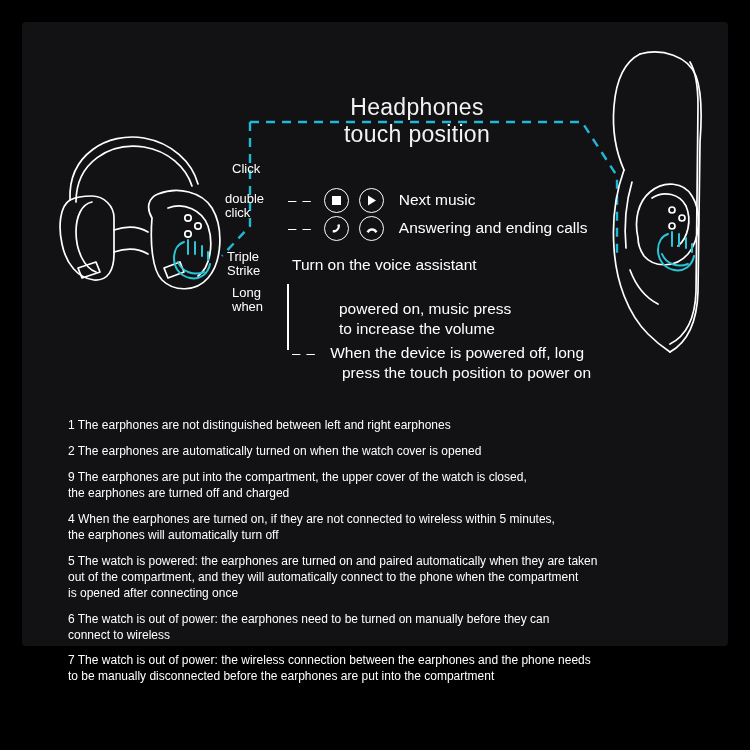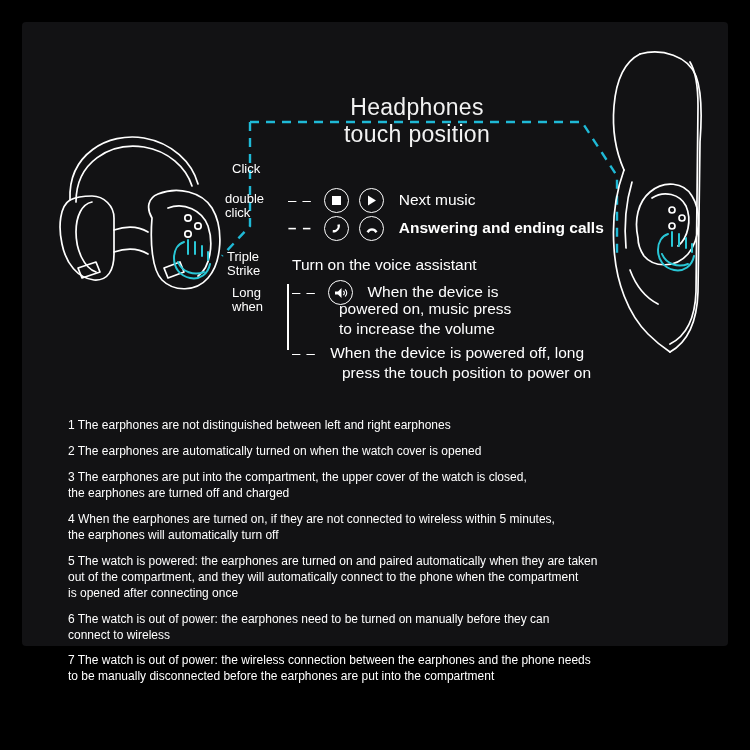--- a/index.html
+++ b/index.html
@@ -192,21 +192,21 @@
         </svg>
     </span>
     <span class="icon-circle" style="margin-left:6px;">
       <svg width="11" height="11" viewBox="0 0 11 11">
           <polygon points="2,0.5 10,5.5 2,10.5" fill="#fff"></polygon>
         </svg>
     </span>
     <span class="txt" style="margin-left:10px;">Next music</span>
   </div>
 
-  <div class="row" style="left:266px; top:194px;font-weight:bold;">
+  <div class="row" style="left:266px; top:194px;">
     <span class="dash">–  –</span>
     <span class="icon-circle" style="margin-left:8px;">
       <svg width="14" height="12" viewBox="0 0 14 12">
           <path d="M1.5 7 C4 3.5 10 3.5 12.5 7 L10.5 8.5 L9 6.8 C7.7 6.2 6.3 6.2 5 6.8 L3.5 8.5 Z" fill="#fff" transform="rotate(130 7 6)"></path>
         </svg>
     </span>
     <span class="icon-circle" style="margin-left:6px;">
       <svg width="14" height="12" viewBox="0 0 14 12">
           <path d="M1.5 8.5 C4 4 10 4 12.5 8.5 L10.5 10 L9 8.2 C7.7 7.6 6.3 7.6 5 8.2 L3.5 10 Z" fill="#fff"></path>
         </svg>
@@ -221,50 +221,39 @@
   <div class="row" style="left:270px; top:234px;">
     <span class="txt">Turn on the voice assistant</span>
   </div>
 
   <div class="lbl two" style="left:210px; top:264px;">
     <span>Long</span>
     <span>when</span>
   </div>
   <div class="vbar" style="left:265px; top:262px; height:66px;"></div>
 
-  <div class="row" style="left:270px; top:258px;">
-    <span class="dash">–  –</span>
-    <span class="icon-circle" style="margin-left:8px;">
-      <svg width="14" height="12" viewBox="0 0 14 12">
-          <polygon points="1,4.5 4,4.5 7.5,1 7.5,11 4,7.5 1,7.5" fill="#fff"></polygon>
-          <path d="M9.3 4 C10.8 5 10.8 7 9.3 8" stroke="#fff" stroke-width="1.1" fill="none"></path>
-          <path d="M11 2.5 C13.3 4.3 13.3 7.7 11 9.5" stroke="#fff" stroke-width="1.1" fill="none"></path>
-        </svg>
-    </span>
-    <span class="txt" style="margin-left:10px;">When the device is</span>
-  </div>
   <div class="row" style="left:317px; top:278px;">
     <span class="txt">powered on, music press</span>
   </div>
   <div class="row" style="left:317px; top:298px;">
     <span class="txt">to increase the volume</span>
   </div>
 
   <div class="row" style="left:270px; top:322px;">
     <span class="dash">–  –</span>
     <span class="txt" style="margin-left:10px;">When the device is powered off, long</span>
   </div>
   <div class="row" style="left:320px; top:342px;">
     <span class="txt">press the touch position to power on</span>
   </div>
 
   <div id="notes">
     <p>1 The earphones are not distinguished between left and right earphones</p>
     <p>2 The earphones are automatically turned on when the watch cover is opened</p>
-    <p style="white-space:pre-line;">3 The earphones are put into the compartment, the upper cover of the watch is closed,
+    <p style="white-space:pre-line;">9 The earphones are put into the compartment, the upper cover of the watch is closed,
 the earphones are turned off and charged</p>
     <p style="white-space:pre-line;">4 When the earphones are turned on, if they are not connected to wireless within 5 minutes,
 the earphones will automatically turn off</p>
     <p style="white-space:pre-line;">5 The watch is powered: the earphones are turned on and paired automatically when they are taken
 out of the compartment, and they will automatically connect to the phone when the compartment
 is opened after connecting once</p>
     <p style="white-space:pre-line;">6 The watch is out of power: the earphones need to be turned on manually before they can
 connect to wireless</p>
     <p style="white-space:pre-line;">7 The watch is out of power: the wireless connection between the earphones and the phone needs
 to be manually disconnected before the earphones are put into the compartment</p>

